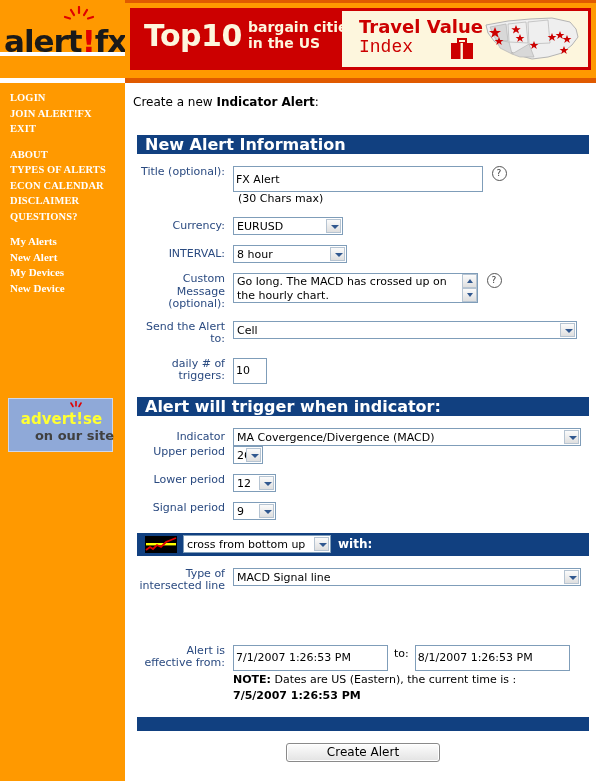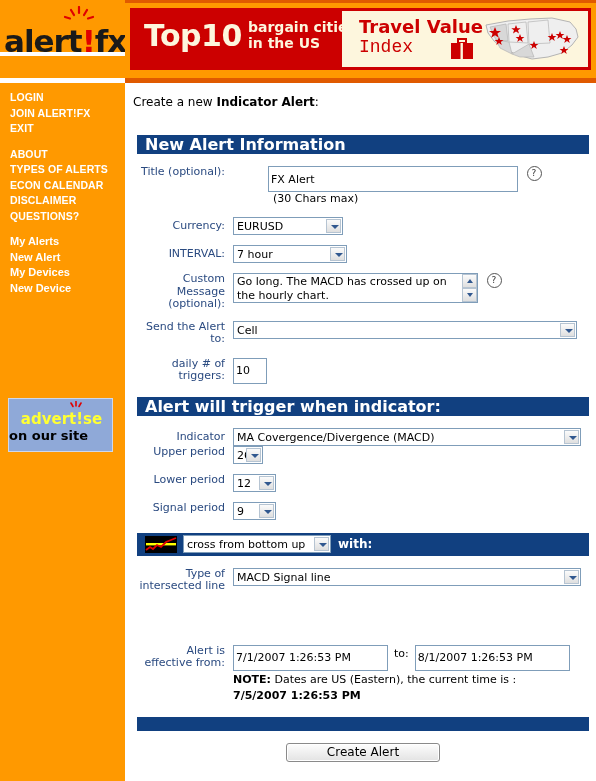--- a/index.html
+++ b/index.html
@@ -34,39 +34,39 @@
     position:absolute;left:0;top:52px;width:125px;height:4px;background:#ffffff;
   }
   .logo-white-strip2{
     position:absolute;left:0;top:78px;width:125px;height:5px;background:#ffffff;
   }
 
   .nav{position:absolute;left:10px;top:90px;width:115px;}
   .nav a{
     display:block;color:#ffffff;text-decoration:none;
     font-weight:bold;line-height:15.5px;
-    font-family:Liberation Sans, sans-serif;
+    font-family:Liberation Serif, serif;
   }
   .nav a.caps{font-size:10.5px;letter-spacing:0.1px;}
   .nav a.mixed{font-size:11px;}
   .nav .gap{height:10px;}
 
   .ad-box{
     position:absolute;left:8px;top:398px;width:105px;height:54px;
     background:#8fa9d8;border:1px solid #cfd8ea;
     box-sizing:border-box;
   }
   .ad-line1{
     position:absolute;left:0;top:11px;width:105px;text-align:center;
     color:#ffff33;font-weight:bold;font-size:15px;
     font-family:"DejaVu Sans","Liberation Sans",sans-serif;
   }
   .ad-line2{
-    position:absolute;left:0;top:29px;width:105px;text-align:left;
-    color:#000000;font-weight:bold;font-size:13px;
+    position:absolute;left:0;top:29px;width:105px;text-align:right;
+    color:#404040;font-weight:bold;font-size:13px;
     font-family:"DejaVu Sans","Liberation Sans",sans-serif;
   }
   .ad-spark{position:absolute;left:58px;top:2px;width:18px;height:14px;}
 
   
   .banner-wrap{
     position:absolute;left:125px;top:0;width:471px;height:83px;
     background:#ff9900;
   }
   .banner-topline{position:absolute;left:0;top:0;width:471px;height:3px;background:#e05a00;}
@@ -318,21 +318,21 @@
     <div class="banner-botline"></div>
   </div>
 
   <div class="main">
     <div class="crumb"><span>Create a new </span><b>Indicator Alert</b><span>:</span></div>
 
     <div class="form">
 
       <div class="secbar">New Alert Information</div>
 
-      <div class="row" style="margin-top:12px;gap:35px;">
+      <div class="row" style="margin-top:12px;">
         <div class="lbl">Title (optional):</div>
         <div class="fld">
           <input class="txt" style="width: 250px;" value="FX Alert">
           <span class="helpicon">?</span>
           <span class="charnote">(30 Chars max)</span>
         </div>
       </div>
 
       <div class="row" style="margin-top:12px;">
         <div class="lbl" style="line-height:18px;">Currency:</div>
@@ -341,21 +341,21 @@
             <span class="val">EURUSD</span>
             <span class="arw"></span>
           </div>
         </div>
       </div>
 
       <div class="row" style="margin-top:10px;">
         <div class="lbl" style="line-height:18px;">INTERVAL:</div>
         <div class="fld">
           <div class="sel" style="width:114px;">
-            <span class="val">7 hour</span>
+            <span class="val">8 hour</span>
             <span class="arw"></span>
           </div>
         </div>
       </div>
 
       <div class="row" style="margin-top:10px;">
         <div class="lbl">Custom Message (optional):</div>
         <div class="fld">
           <div class="ta">
             <div class="tatext">Go long. The MACD has crossed up on the hourly chart.</div>

